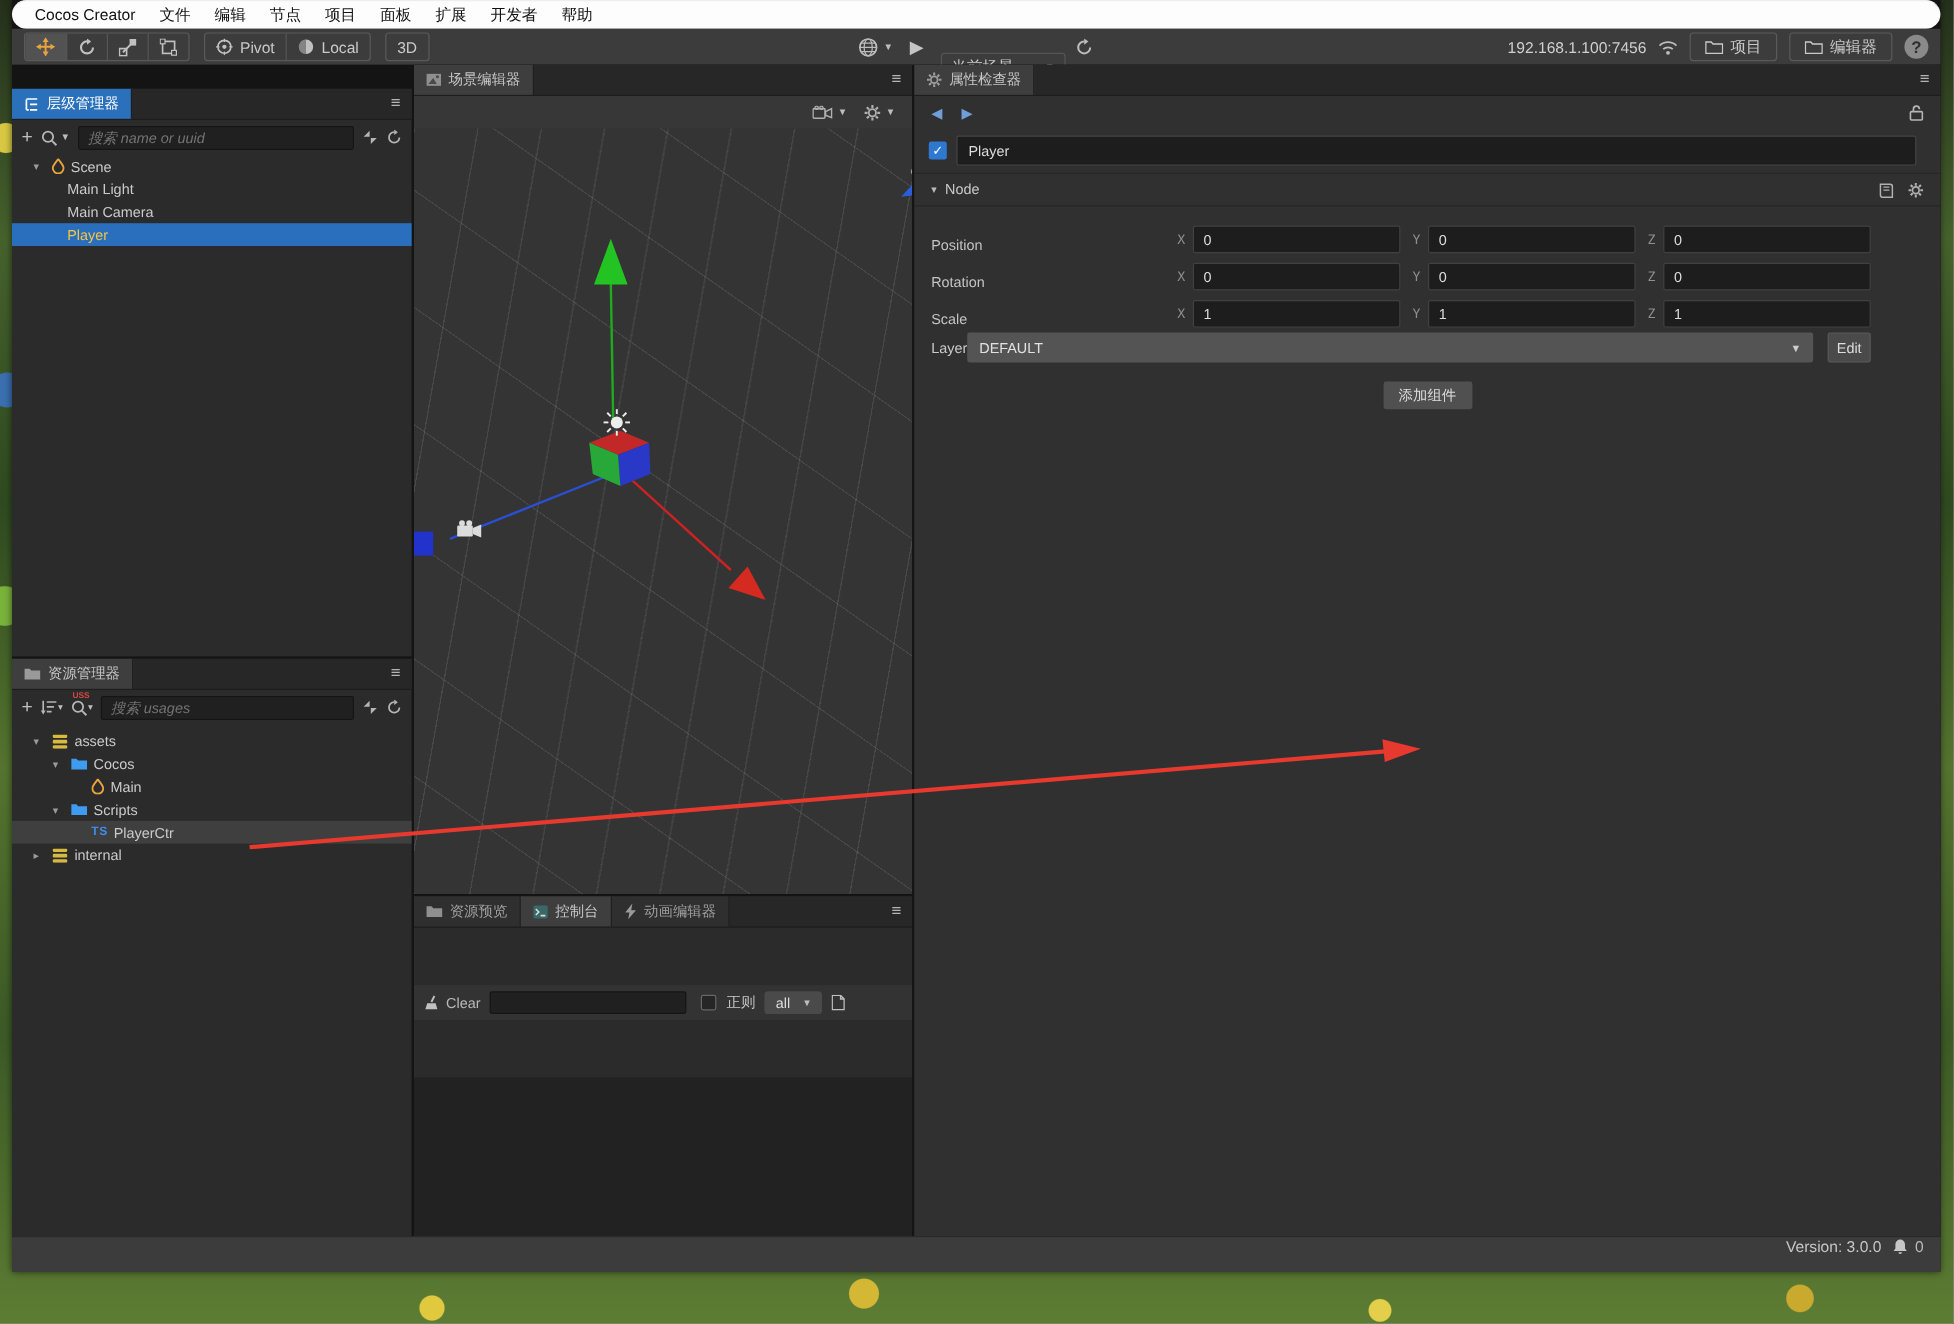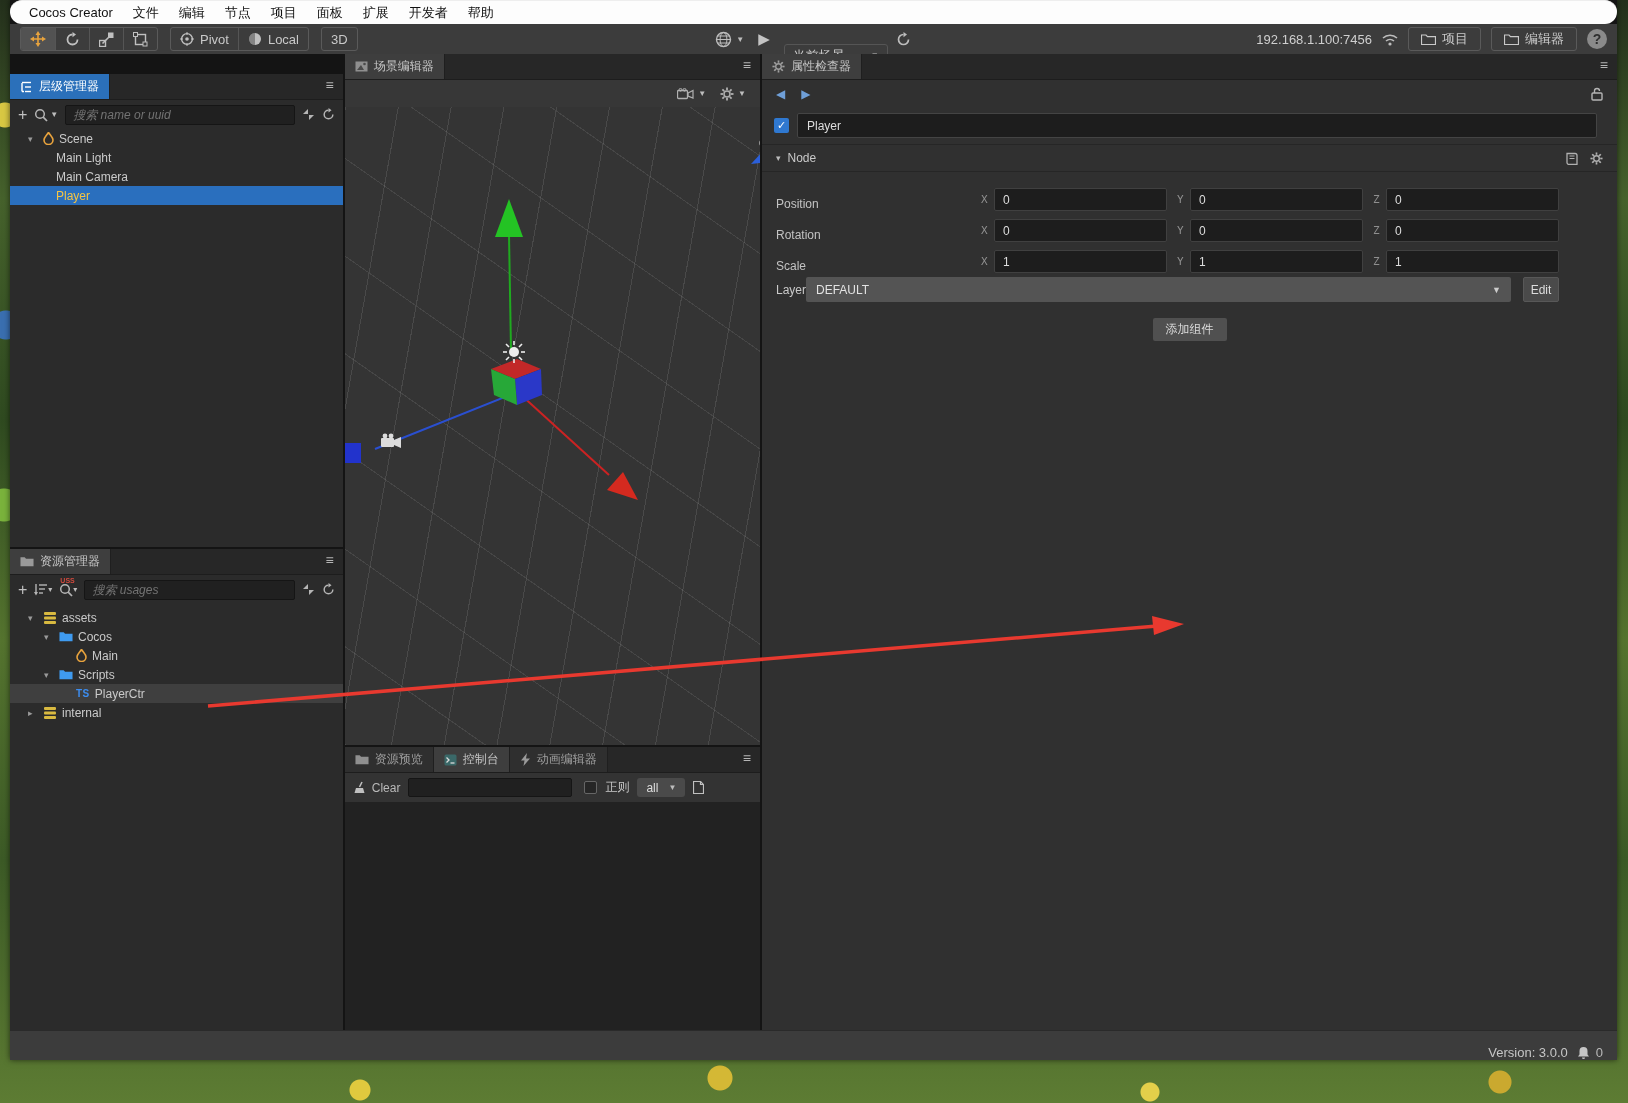--- a/index.html
+++ b/index.html
@@ -46,21 +46,21 @@
   
   .main { flex:1; display:flex; gap:2px; min-height:0; background:#141414; }
   .col { display:flex; flex-direction:column; gap:2px; min-height:0; }
   .col.left  { width:387px;margin-top:20px; }
   .col.center{ width:483px;border-radius:18px; }
   .col.right { flex:1; }
   .panel { display:flex; flex-direction:column; background:#2b2b2b; min-height:0; }
   .panel.hierarchy { height:473px; flex:none; }
   .panel.assets { flex:1; }
   .panel.scene { height:691px; flex:none; }
-  .panel.console { flex:1; }
+  .panel.console { flex:1;gap:48px; }
   .panel.inspector { flex:1; }
 
   .tabbar { height:26px; background:#272727; display:flex; align-items:stretch; flex:none; position:relative; border-bottom:1px solid #1d1d1d; }
   .tab { display:flex; align-items:center; gap:6px; padding:0 10px; font-size:12px; color:#c6c6c6; background:#3e3e3e; border-right:1px solid #1f1f1f; }
   .tab.sel-blue { background:#2b70ba; color:#fff; }
   .tab.inactive { background:#2f2f2f; color:#9f9f9f; }
   .hamburger { position:absolute; right:9px; top:3px; color:#b5b5b5; font-size:14px; }
 
   .ptoolbar { height:29px; display:flex; align-items:center; gap:7px; padding:0 8px; flex:none; }
   .search-input { flex:1; height:20px; background:#202020; border:1px solid #151515; border-radius:2px; color:#ccc; padding:0 7px; font-size:12px; outline:none; min-width:0; }
@@ -114,21 +114,21 @@
   .axis-letter { width:9px; color:#8f8f8f; font-size:11px; font-family:"DejaVu Sans Mono", monospace; }
   .num-input { flex:1; height:23px; background:#1d1d1d; border:1px solid #404040; border-radius:2px; color:#ddd; padding:0 8px; font-size:12px; outline:none; min-width:0; }
   .layer-row { height:33px; display:flex; align-items:center; padding:0 58px 0 14px; }
   .layer-select { flex:1; height:25px; background:#545454; border-radius:2px; display:flex; align-items:center; padding:0 10px; color:#e2e2e2; }
   .layer-select .dd { margin-left:auto; font-size:9px; color:#ccc; }
   .edit-btn { width:36px; height:25px; margin-left:12px; background:#4a4a4a; border:1px solid #585858; border-radius:2px; color:#ddd; display:flex; align-items:center; justify-content:center; flex:none; }
   .addcomp-row { display:flex; justify-content:center; margin-top:12px; }
   .addcomp-btn { height:23px; background:#505050; border-radius:2px; color:#ddd; padding:0 13px; display:flex; align-items:center; font-size:12px; }
 
   
-  .statusbar { height:30px; flex:none; background:#3c3c3c; border-top:1px solid #2a2a2a; display:flex; align-items:flex-end; justify-content:flex-end; gap:9px; padding-right:14px; font-size:13px; color:#c6c6c6; }
+  .statusbar { height:30px; flex:none; background:#3c3c3c; border-top:1px solid #2a2a2a; display:flex; align-items:flex-start; justify-content:flex-end; gap:9px; padding-right:14px; font-size:13px; color:#c6c6c6; }
 
   .annotation-layer { position:absolute; inset:0; pointer-events:none; z-index:60; }
   svg { display:block; }
   .dd-sm { font-size:8px; color:#bdbdbd; }
 </style>
 </head>
 <body>
 
 <div class="window">
 

